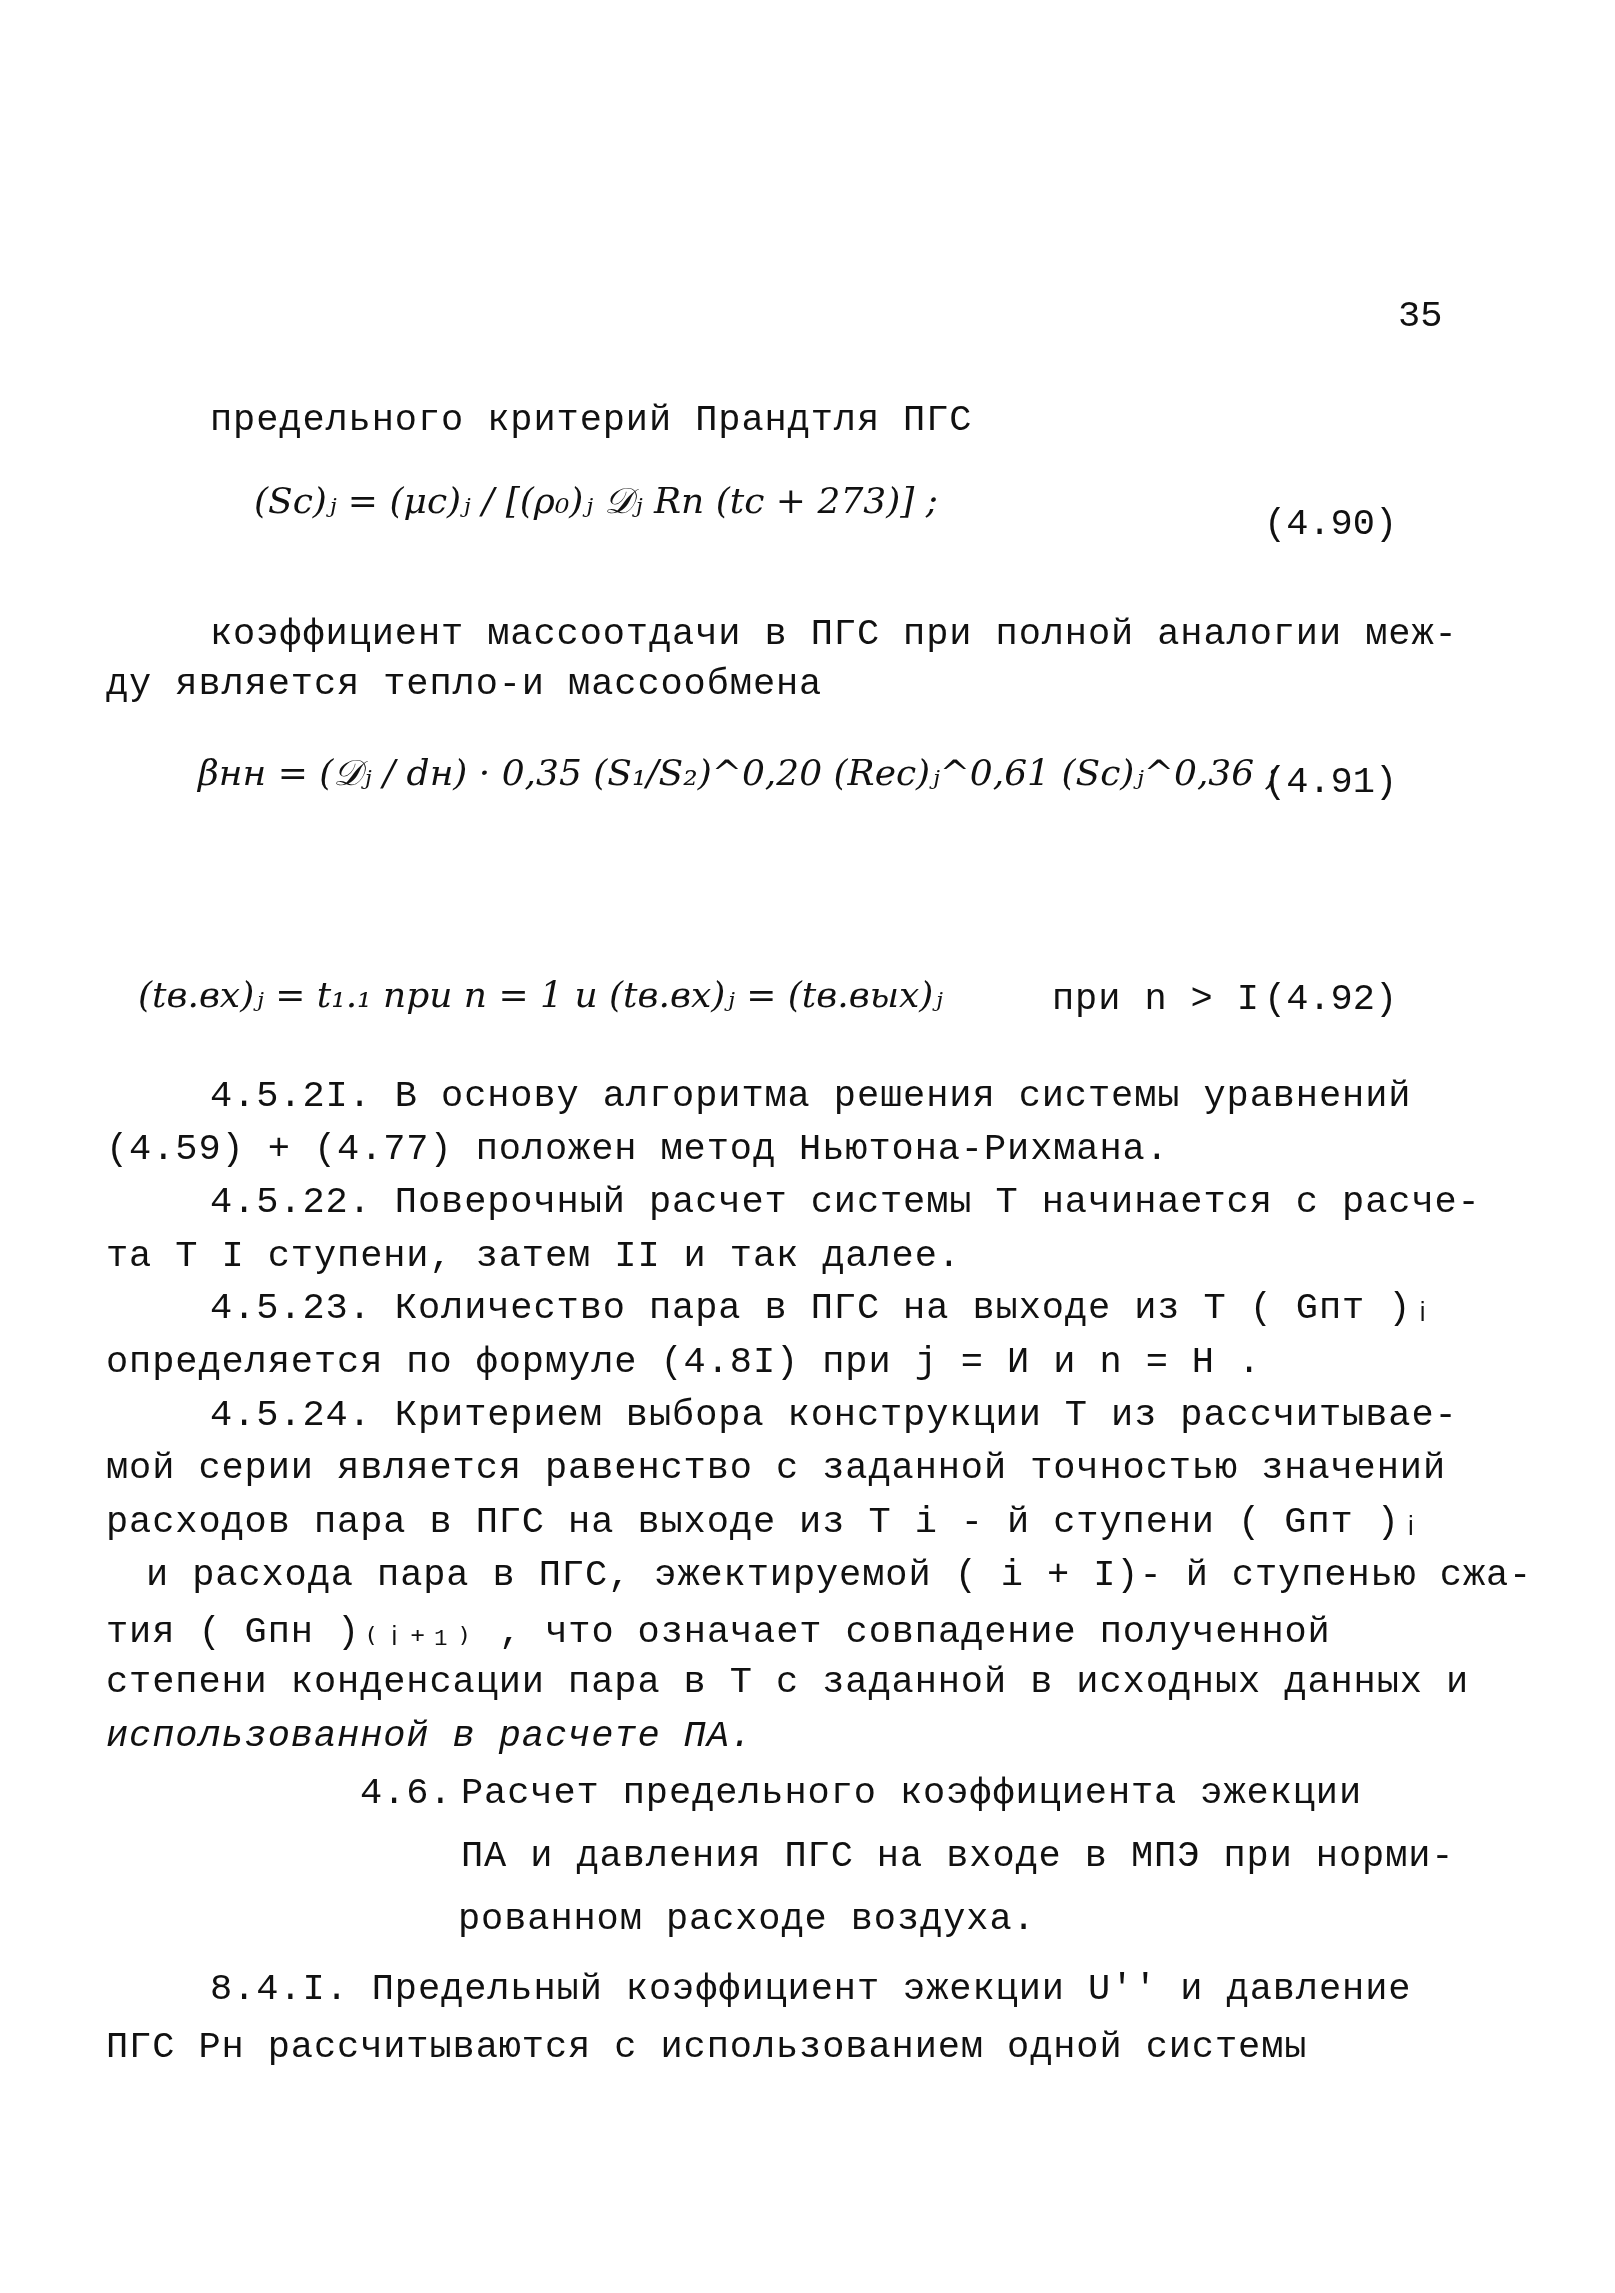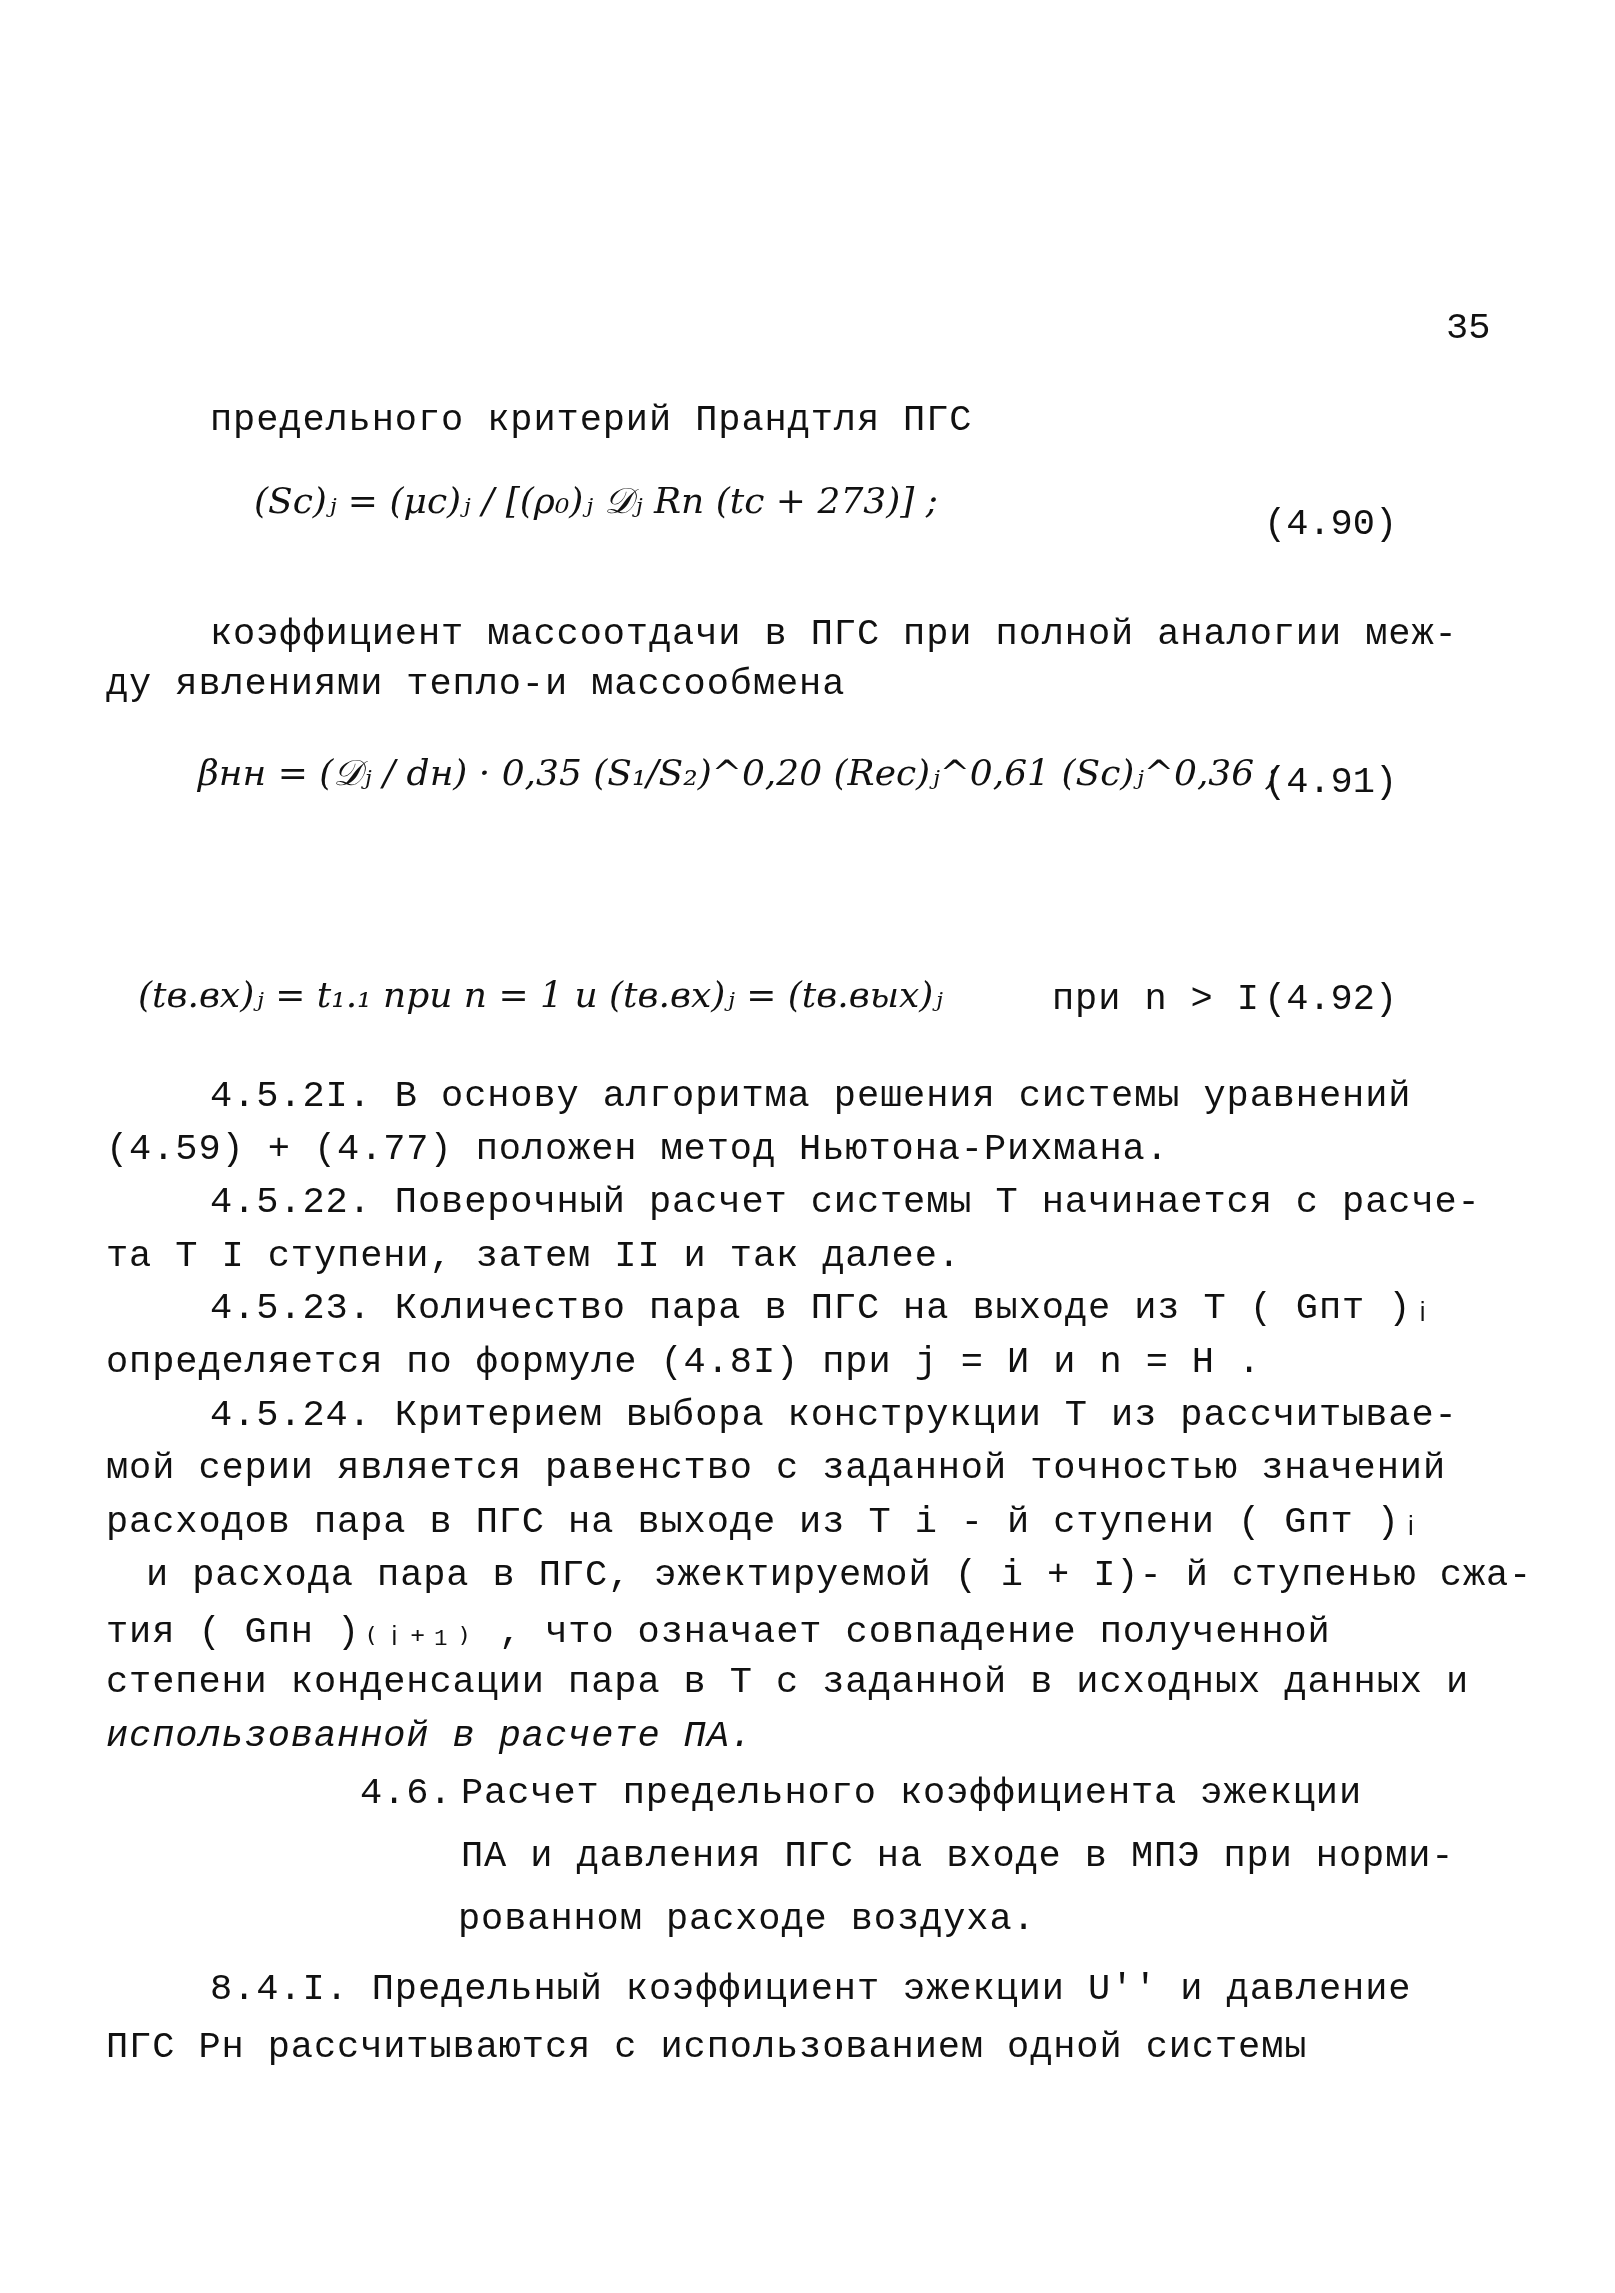--- a/index.html
+++ b/index.html
@@ -7,29 +7,29 @@
          font-family:"Liberation Mono", "DejaVu Sans Mono", monospace; color:#111; }
   .abs { position:absolute; white-space:nowrap; }
   .txt { font-size:37px; letter-spacing:0.9px; }
   .formula { font-family:"DejaVu Serif", "Liberation Serif", serif; font-style:italic; font-size:36px; }
   .eqnum { font-size:37px; }
   .pagenum { font-size:37px; }
 </style>
 </head>
 <body>
 
-<div class="abs pagenum" style="left:1398px; top:307px;margin-left:48px;">35</div>
+<div class="abs pagenum" style="left:1398px; top:295px;">35</div>
 
 <div class="abs txt" style="left:210px; top:399px;">предельного критерий Прандтля ПГС</div>
 
 <div class="abs formula" style="left:254px; top:480px;">(Sc)ⱼ = (μc)ⱼ / [(ρ₀)ⱼ 𝒟ⱼ Rп (tc + 273)] ;</div>
 <div class="abs eqnum" style="left:1264px; top:503px;">(4.90)</div>
 
 <div class="abs txt" style="left:210px; top:613px;">коэффициент массоотдачи в ПГС при полной аналогии меж-</div>
-<div class="abs txt" style="left:106px; top:663px;">ду явлениями тепло-и массообмена</div>
+<div class="abs txt" style="left:106px; top:663px;">ду является тепло-и массообмена</div>
 
 <div class="abs formula" style="left:198px; top:752px;">βнн = (𝒟ⱼ / dн) · 0,35 (S₁/S₂)^0,20 (Reс)ⱼ^0,61 (Sc)ⱼ^0,36 ;</div>
 <div class="abs eqnum" style="left:1264px; top:761px;">(4.91)</div>
 
 <div class="abs formula" style="left:138px; top:974px;">(tв.вх)ⱼ = t₁.₁  при n = 1  и  (tв.вх)ⱼ = (tв.вых)ⱼ</div>
 <div class="abs txt" style="left:1052px; top:978px;">при n &gt; I</div>
 <div class="abs eqnum" style="left:1264px; top:978px;">(4.92)</div>
 
 <div class="abs txt" style="left:210px; top:1075px;">4.5.2I. В основу алгоритма решения системы уравнений</div>
 <div class="abs txt" style="left:106px; top:1128px;">(4.59) + (4.77) положен метод Ньютона-Рихмана.</div>

